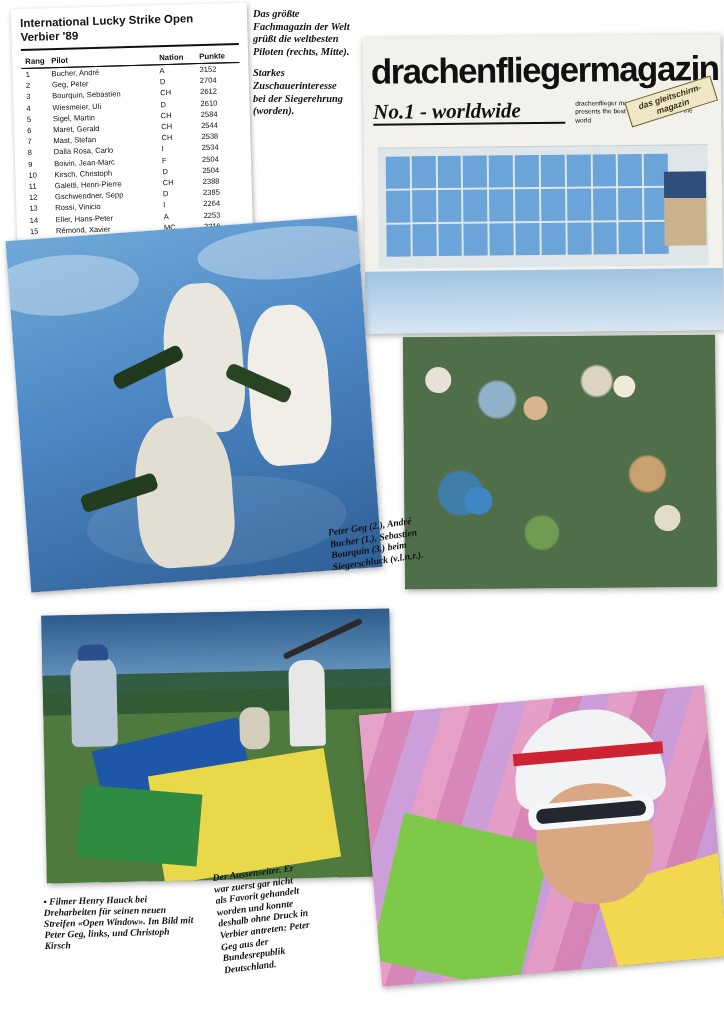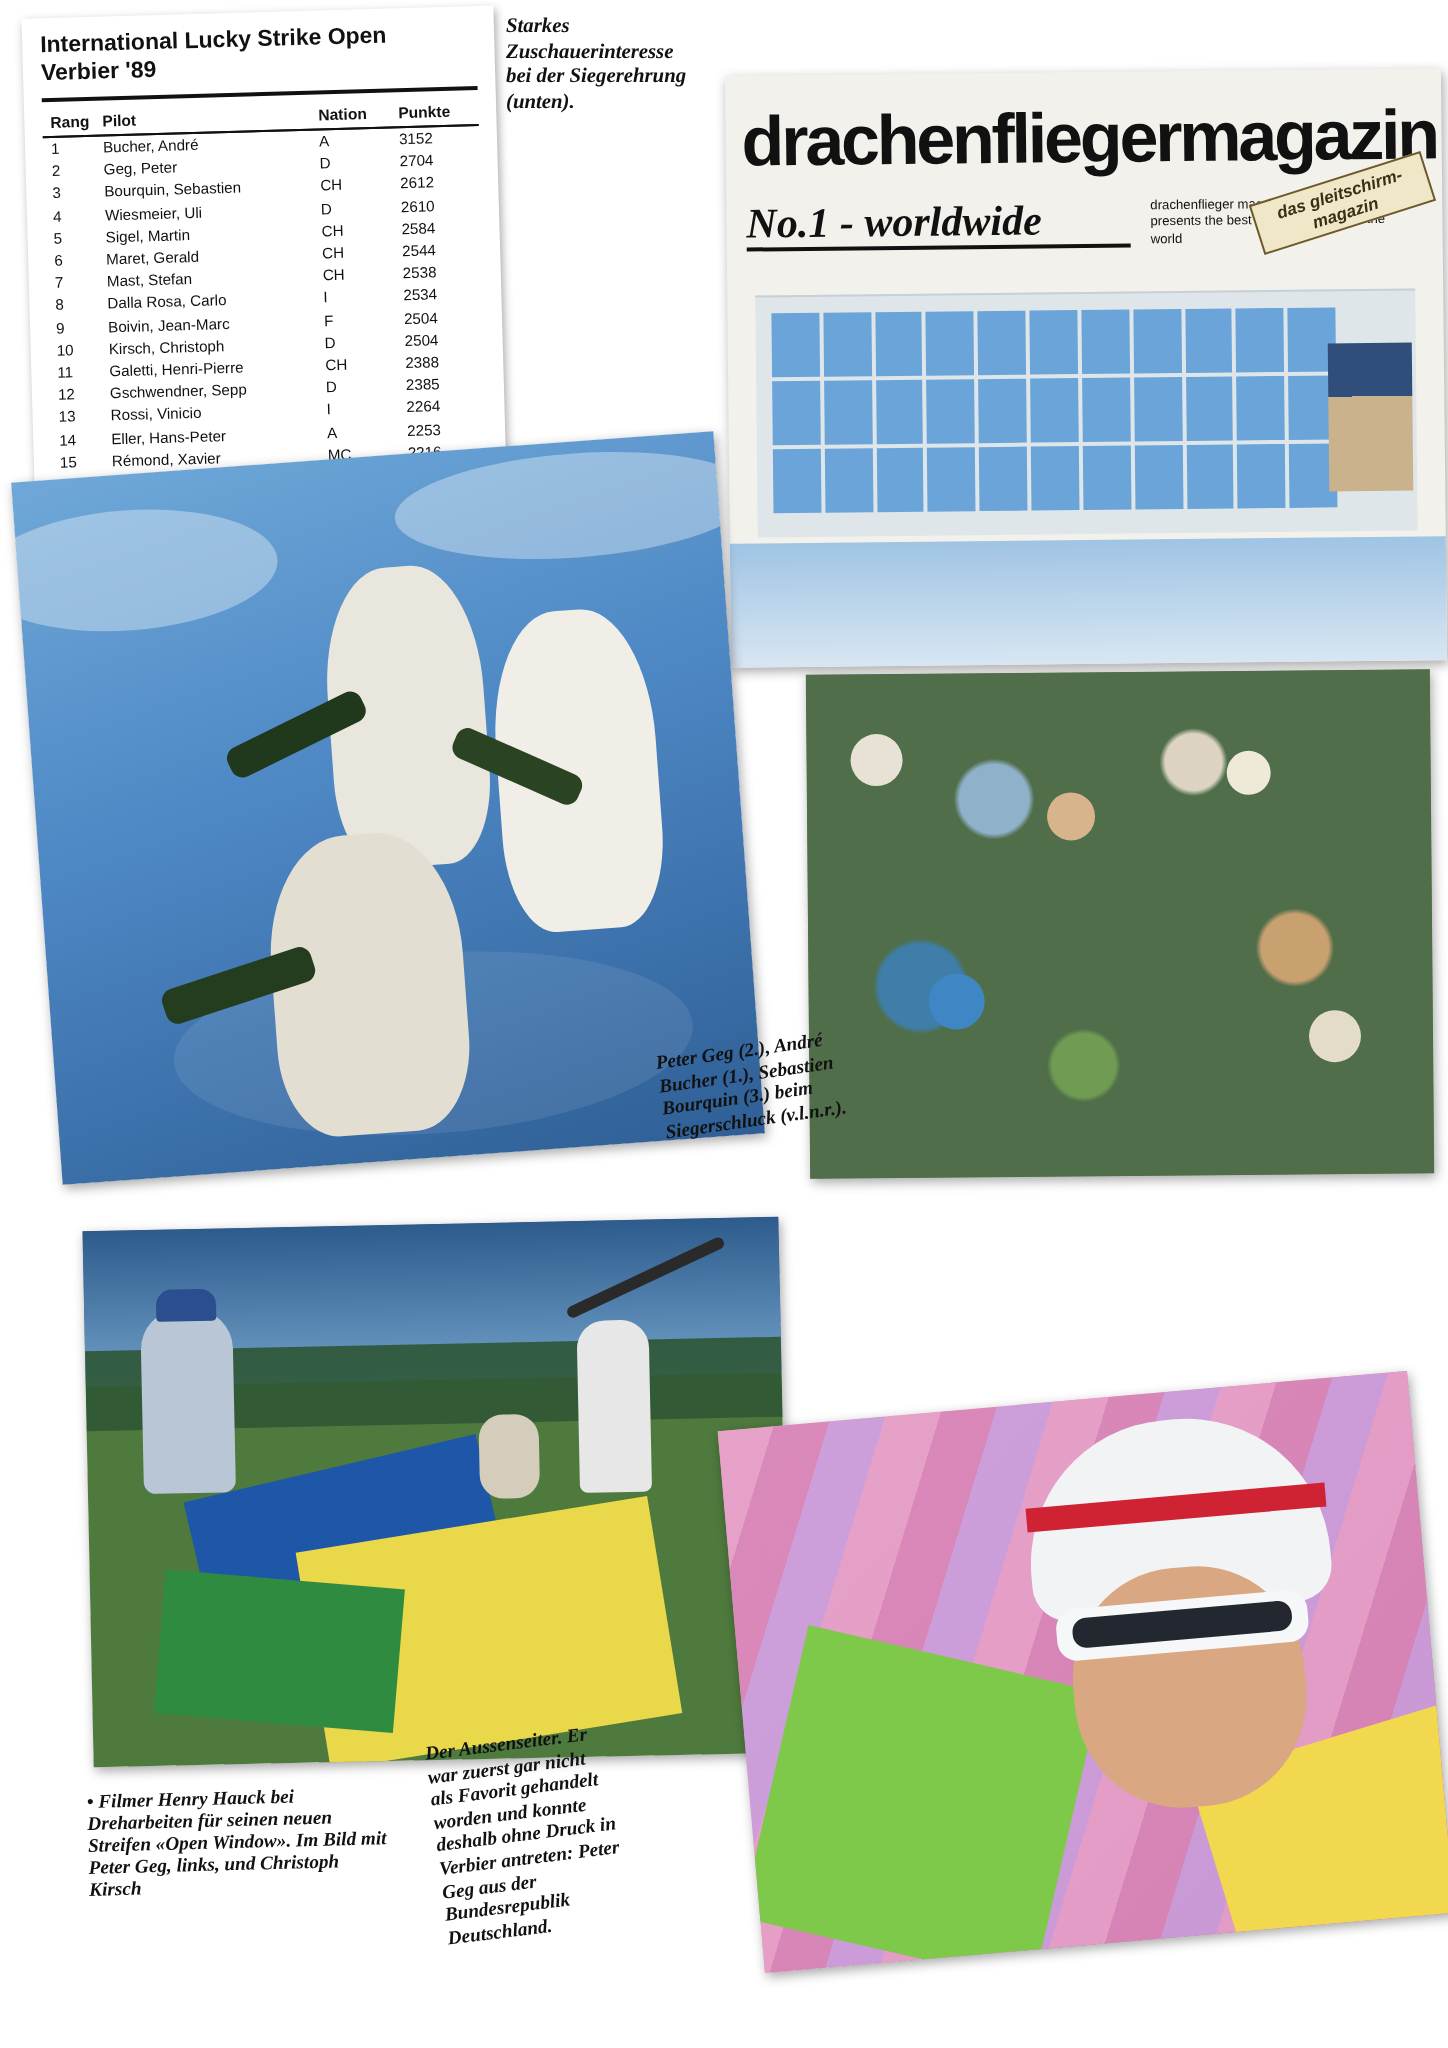--- a/index.html
+++ b/index.html
@@ -278,21 +278,22 @@
             <td class="c-rank">15</td>
             <td>Rémond, Xavier</td>
             <td class="c-nation">MC</td>
             <td class="c-points">2216</td>
           </tr>
       </tbody>
     </table>
   </div>
 
   <div class="cap cap-top">
-    <p>Starkes Zuschauerinteresse bei der Siegerehrung (unten).</p>
+    <p>Das größte Fachmagazin der Welt grüßt die weltbesten Piloten (rechts, Mitte).</p>
+    <p>Starkes Zuschauerinteresse bei der Siegerehrung (worden).</p>
   </div>
 
   <div class="cover">
     <div class="cover-head">drachenfliegermagazin</div>
     <div class="cover-sub">No.1 - worldwide</div>
     <div class="cover-sub-line"></div>
     <div class="cover-blurb">drachenflieger magazine proudly presents the best paraglider pilots of the world</div>
     <div class="cover-stamp">
       <div class="stamp-ribbon">
         <span>das</span>

